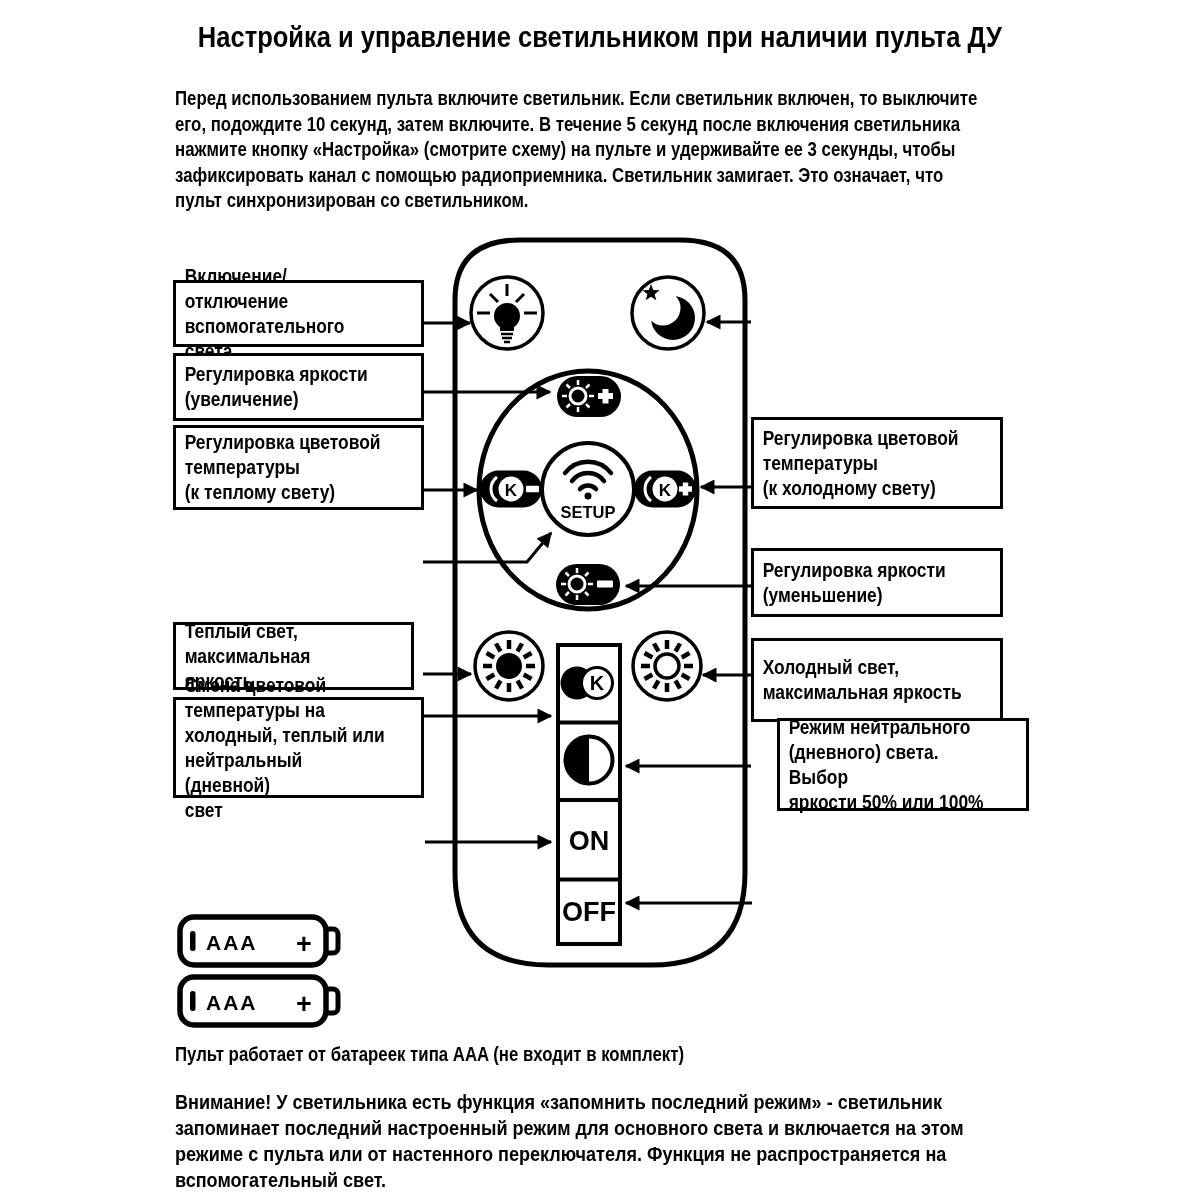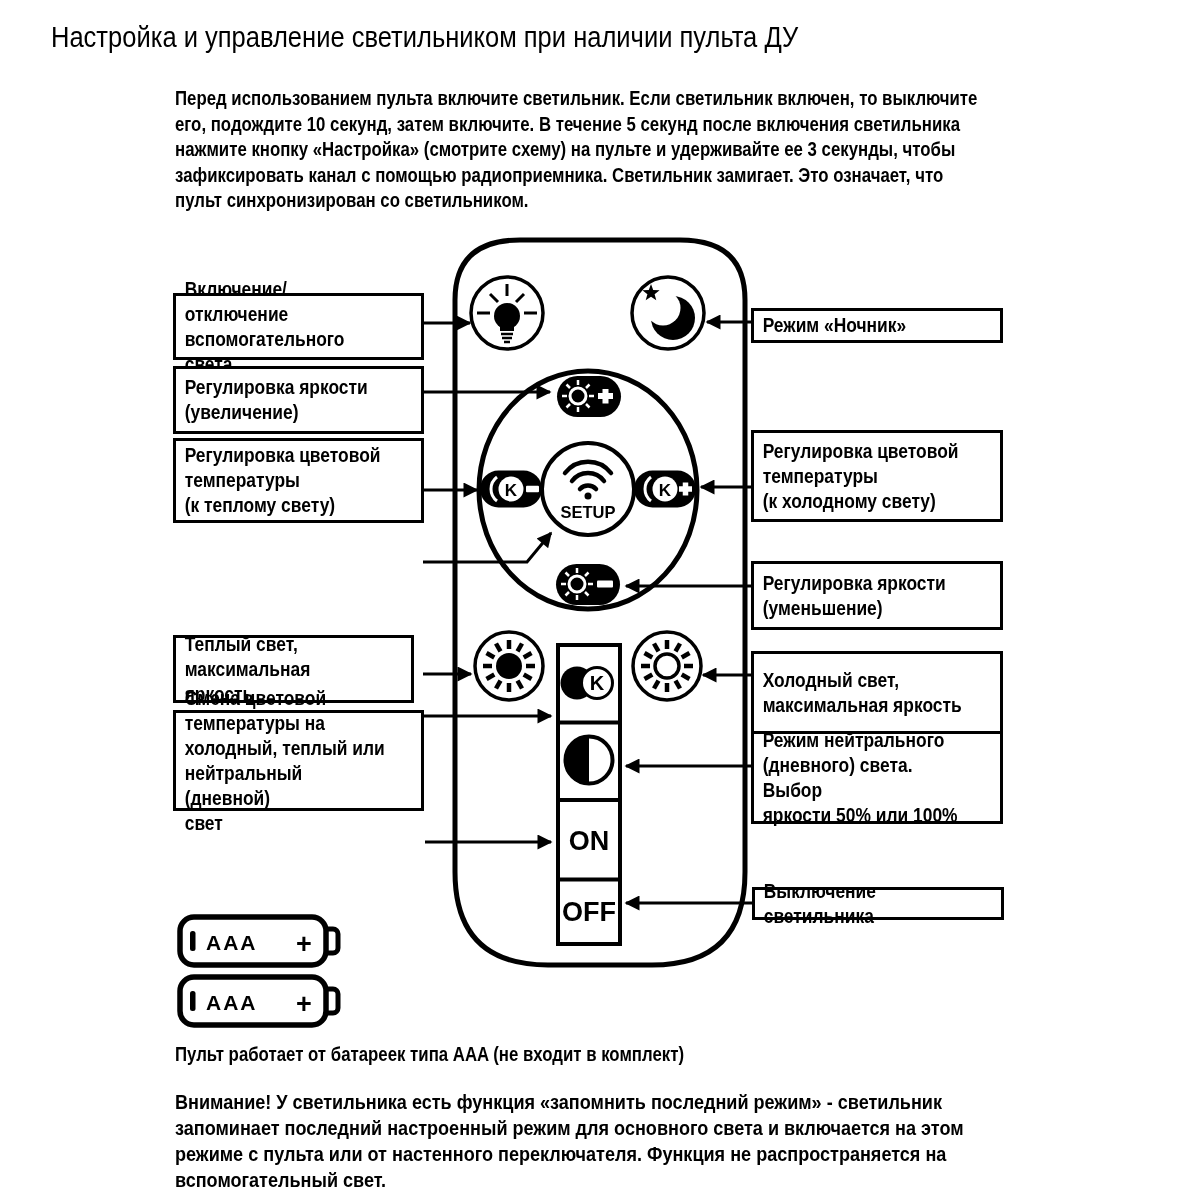--- a/index.html
+++ b/index.html
@@ -1,27 +1,27 @@
 <!DOCTYPE html>
 <html><head>
 <meta charset="utf-8">
 <style>
   html,body{margin:0;padding:0;background:#fff;}
   #page{position:relative;width:1200px;height:1200px;background:#fff;color:#000;
         font-family:"Liberation Sans",sans-serif;overflow:hidden;}
-  .ttl{position:absolute;left:0;top:21px;width:1200px;
-       font-size:29px;font-weight:normal;}
+  .ttl{position:absolute;left:0;top:21px;width:1200px;text-align:center;
+       font-size:29px;font-weight:bold;}
   .ttl span{display:inline-block;transform:scaleX(.88);white-space:nowrap;}
   .para{position:absolute;font-weight:bold;white-space:pre-line;
         transform-origin:left top;}
   #intro{left:175px;top:85px;width:1100px;font-size:21px;line-height:25.5px;transform:scaleX(.80);}
   #battnote{left:175px;top:1041px;width:900px;font-size:21px;line-height:25px;transform:scaleX(.80);}
   #warning{left:175px;top:1089px;width:1100px;font-size:21px;line-height:26px;transform:scaleX(.86);}
   .callout{position:absolute;box-sizing:border-box;border:3px solid #000;background:#fff;
-           display:flex;align-items:center;margin-top:13px;}
+           display:flex;align-items:center;}
   .callout .lbl{font-size:20px;font-weight:bold;line-height:25px;white-space:pre-line;
                 width:310px;padding-left:10px;transform:scaleX(.87);transform-origin:left center;}
   svg{position:absolute;left:0;top:0;}
   svg text{font-family:"Liberation Sans",sans-serif;font-weight:bold;fill:#000;}
 </style>
 </head>
 <body>
 
 <div id="page">
 
@@ -255,43 +255,37 @@
 максимальная яркость</div>
     </div>
   <div class="callout" style="left:173px;top:697px;width:251px;height:101px">
     <div class="lbl">Смена цветовой
 температуры на
 холодный, теплый или
 нейтральный (дневной)
 свет</div>
     </div>
 
-  <div class="callout" style="left:751px;top:295px;width:252px;height:35px">
-    <div class="lbl">Режим «Ночник»</div>
-    </div>
   <div class="callout" style="left:751px;top:417px;width:252px;height:92px">
     <div class="lbl">Регулировка цветовой
 температуры
 (к холодному свету)</div>
     </div>
   <div class="callout" style="left:751px;top:548px;width:252px;height:69px">
     <div class="lbl">Регулировка яркости
 (уменьшение)</div>
     </div>
   <div class="callout" style="left:751px;top:638px;width:252px;height:84px">
     <div class="lbl">Холодный свет,
 максимальная яркость</div>
     </div>
-  <div class="callout" style="left:751px;top:718px;width:252px;height:93px">
+  <div class="callout" style="left:777px;top:718px;width:252px;height:93px">
     <div class="lbl">Режим нейтрального
 (дневного) света. Выбор
 яркости 50% или 100%</div>
-    </div>
-  <div class="callout" style="left:752px;top:874px;width:252px;height:33px">
-    <div class="lbl">Выключение светильника</div>
     </div>
 
   <div class="para" id="battnote">Пульт работает от батареек типа AAA (не входит в комплект)</div>
   <div class="para" id="warning">Внимание! У светильника есть функция «запомнить последний режим» - светильник
 запоминает последний настроенный режим для основного света и включается на этом
 режиме с пульта или от настенного переключателя. Функция не распространяется на
 вспомогательный свет.</div>
 
 </div>
 

